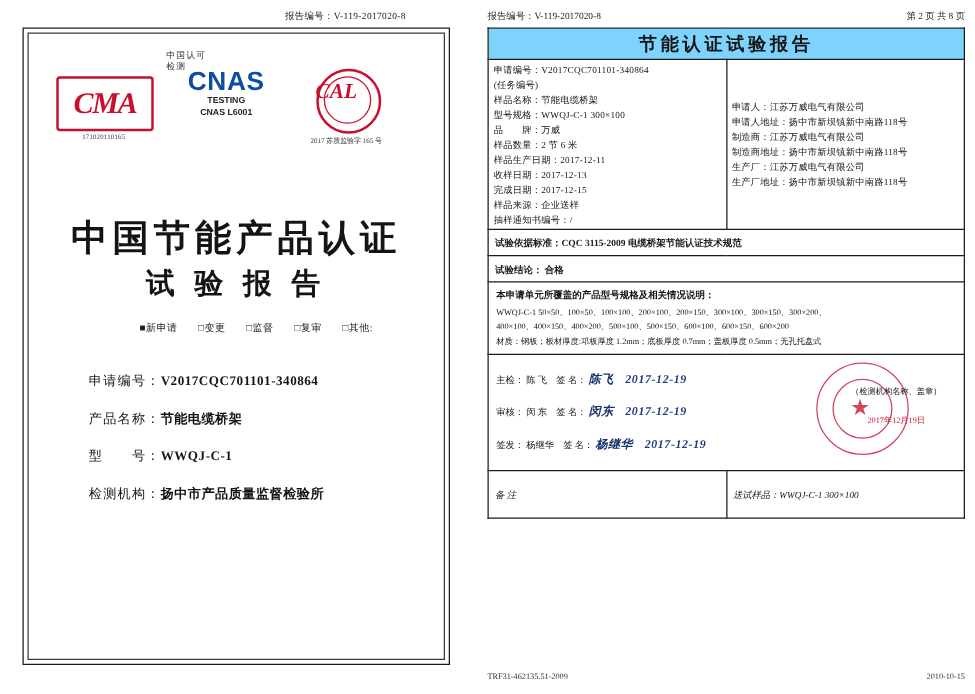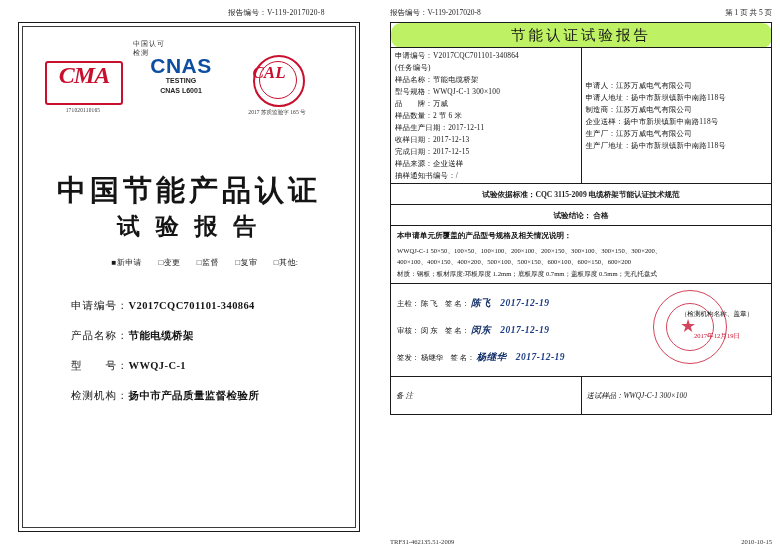--- a/index.html
+++ b/index.html
@@ -30,21 +30,21 @@
   .left-frame:after{
     content:"";position:absolute;left:3px;top:3px;right:3px;bottom:3px;
     border:0.6px solid #3a3a3a;pointer-events:none;
   }
   .logo-row{
     position:absolute;left:18px;top:30px;width:300px;height:66px;
   }
   .cma{
     position:absolute;left:8px;top:8px;width:74px;height:40px;
     border:2.2px solid #c8102e;border-radius:3px;
-    display:flex;align-items:flex-start;justify-content:center;
+    display:flex;align-items:center;justify-content:center;
   }
   .cma-txt{
     font-family:"Liberation Serif",serif;font-weight:bold;font-style:italic;
     font-size:24px;color:#c8102e;letter-spacing:-1px;line-height:1;
   }
   .cma-sub{
     position:absolute;left:0px;top:54px;width:92px;text-align:center;
     font-size:5.4px;color:#333;letter-spacing:.2px;
   }
   .cnas{
@@ -128,32 +128,32 @@
     font-size:7.5px;color:#222;
   }
   .rtable{
     position:absolute;left:8px;top:22px;width:382px;
     border:1.1px solid #1b1b1b;border-collapse:collapse;
     background:#fff;
   }
   .rtable td{border:.8px solid #1b1b1b;padding:0;vertical-align:middle;}
   .rtitle{
     height:24px;text-align:center;
-    background:#bef264;
-    font-size:14.5px;font-weight:normal;letter-spacing:3px;color:#141414;border-radius:10px;
+    background:#7dd3fc;
+    font-size:14.5px;font-weight:bold;letter-spacing:3px;color:#141414;
   }
   .kv{
     font-size:7.4px;color:#141414;padding:1.5px 4px !important;
     line-height:12px;white-space:nowrap;
   }
   .kv .k{letter-spacing:.2px;}
   .kv .v{letter-spacing:.2px;}
   .cellpad{padding:3px 5px !important;font-size:7.6px;line-height:13px;}
   .band{height:21px;}
-  .band .cellpad{font-weight:bold;text-align:center;}
+  .band .cellpad{font-weight:bold;}
   .specbox{
     font-size:6.6px;line-height:11.5px;color:#141414;padding:4px 6px !important;
   }
   .specbox .hdr{font-size:7.6px;font-weight:bold;margin-bottom:3px;}
   .sig-cell{
     position:relative;height:92px;
   }
   .sig-line{
     font-size:7.4px;color:#141414;padding:2px 0 2px 6px;line-height:22px;
     white-space:nowrap;
@@ -258,21 +258,21 @@
       </div>
 
 
     </div>
   </div>
 
   <div class="right-page">
 
     <div class="rp-head">
       <div>报告编号：V-119-2017020-8</div>
-      <div>第 1 页 共 5 页</div>
+      <div>第 2 页 共 8 页</div>
     </div>
 
     <table class="rtable">
       <tbody>
           <tr>
         <td class="rtitle" colspan="2">节能认证试验报告</td>
       </tr>
       <tr>
         <td class="kv" style="width:50%">
           <div><span class="k">申请编号：</span><span class="v">V2017CQC701101-340864</span></div>
@@ -284,21 +284,21 @@
           <div><span class="k">样品生产日期：</span><span class="v">2017-12-11</span></div>
           <div><span class="k">收样日期：</span><span class="v">2017-12-13</span></div>
           <div><span class="k">完成日期：</span><span class="v">2017-12-15</span></div>
           <div><span class="k">样品来源：</span><span class="v">企业送样</span></div>
           <div><span class="k">抽样通知书编号：</span><span class="v">/</span></div>
         </td>
         <td class="kv" style="width:50%">
           <div><span class="k">申请人：</span><span class="v">江苏万威电气有限公司</span></div>
           <div><span class="k">申请人地址：</span><span class="v">扬中市新坝镇新中南路118号</span></div>
           <div><span class="k">制造商：</span><span class="v">江苏万威电气有限公司</span></div>
-          <div><span class="k">企业送样：</span><span class="v">扬中市新坝镇新中南路118号</span></div>
+          <div><span class="k">制造商地址：</span><span class="v">扬中市新坝镇新中南路118号</span></div>
           <div><span class="k">生产厂：</span><span class="v">江苏万威电气有限公司</span></div>
           <div><span class="k">生产厂地址：</span><span class="v">扬中市新坝镇新中南路118号</span></div>
         </td>
       </tr>
       <tr class="band">
         <td class="cellpad" colspan="2">试验依据标准：CQC 3115-2009 电缆桥架节能认证技术规范</td>
       </tr>
       <tr class="band">
         <td class="cellpad" colspan="2">试验结论：  合格</td>
       </tr>

